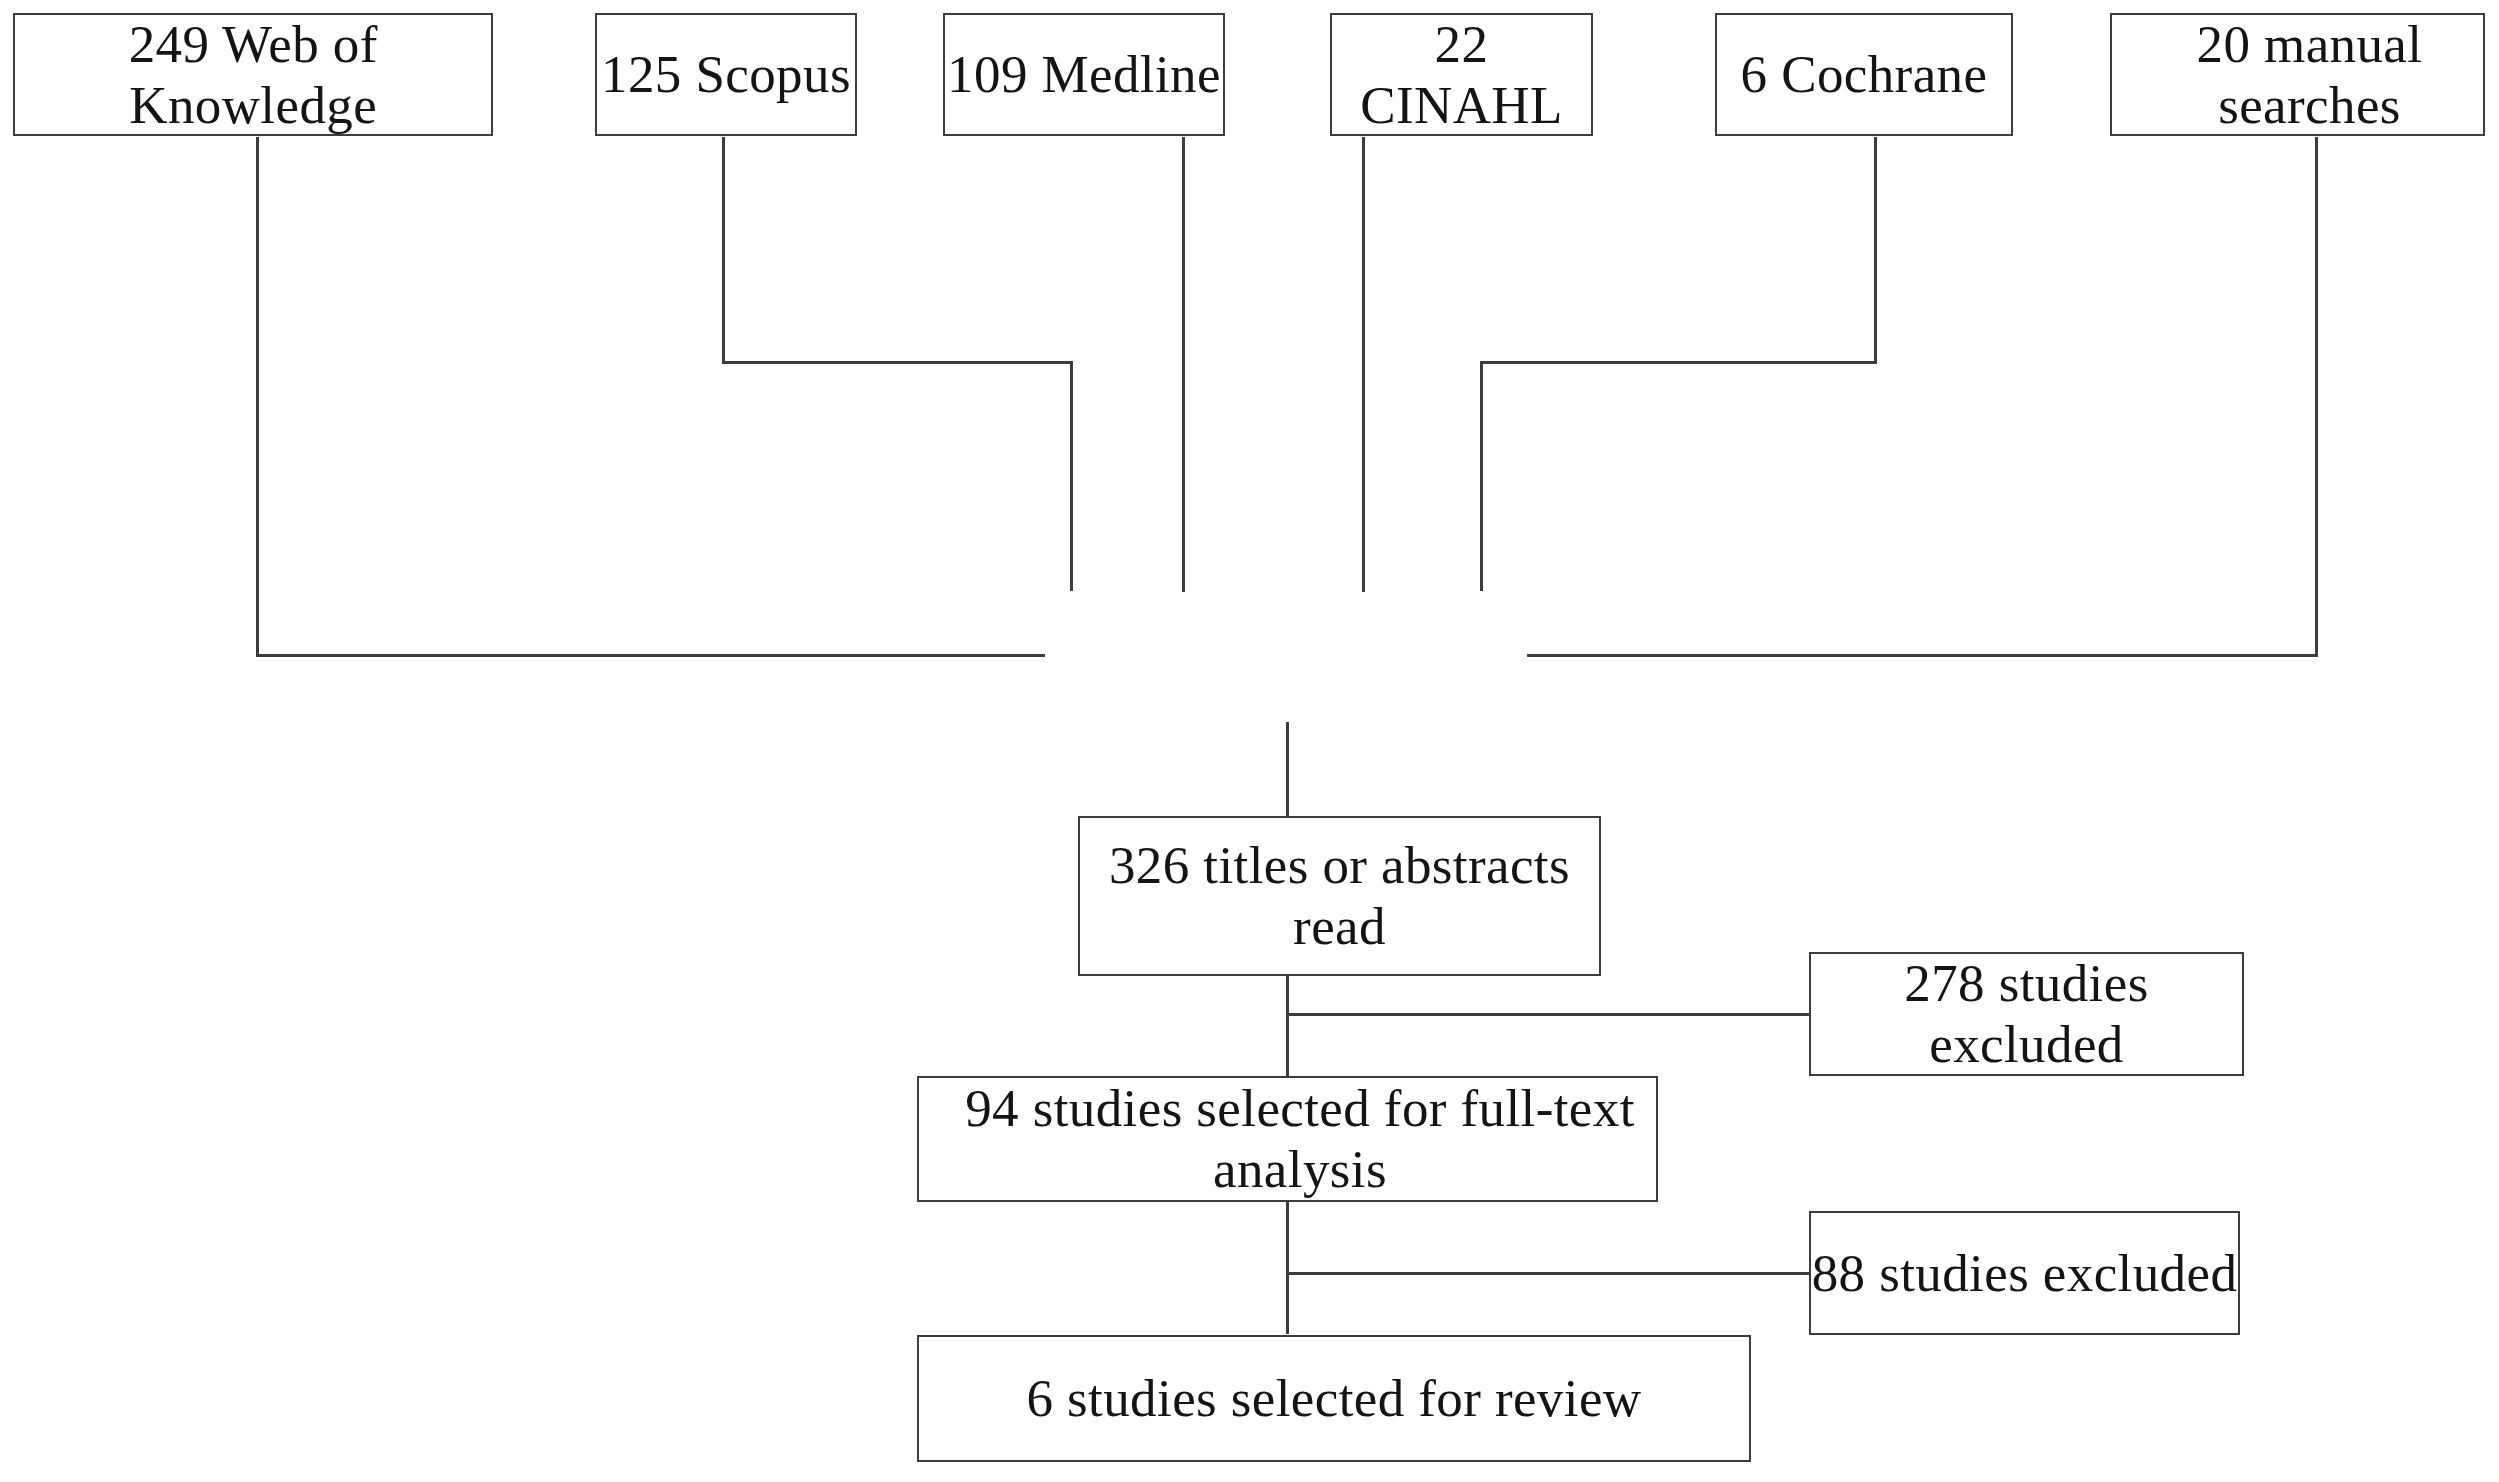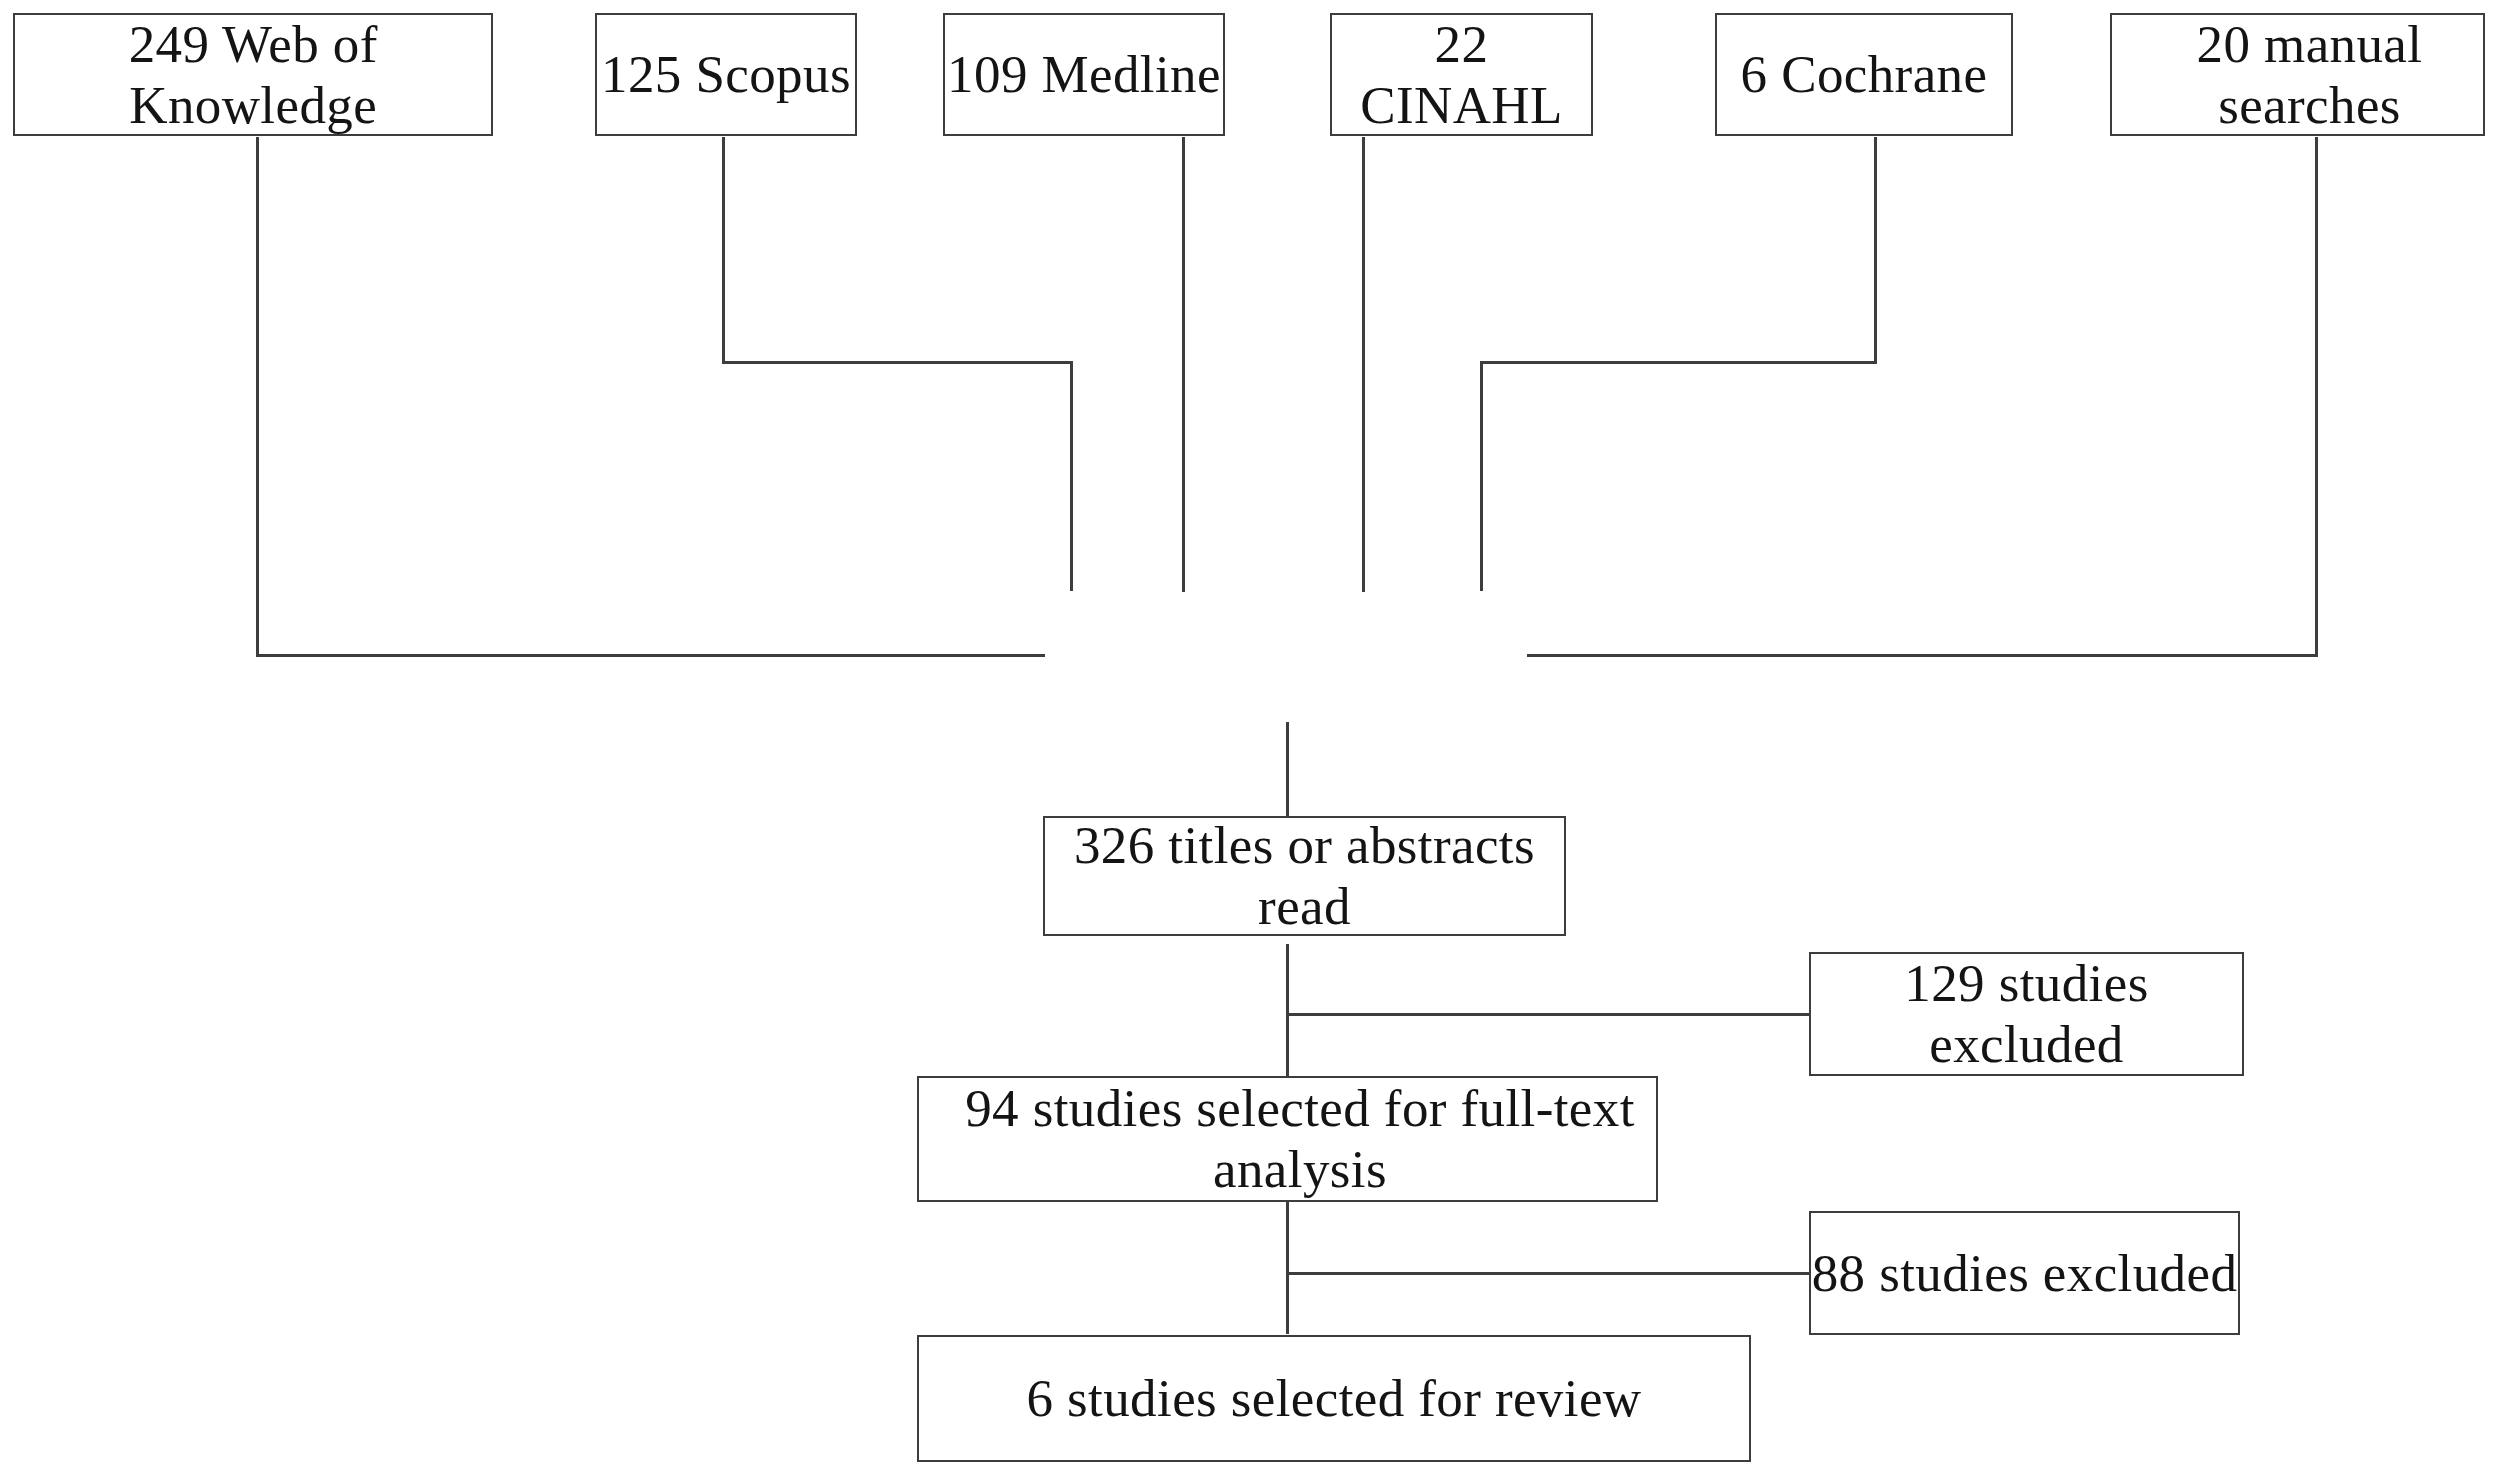--- a/index.html
+++ b/index.html
@@ -43,22 +43,22 @@
 
 <div id="canvas">
 
   <div class="box" style="left:13.2px; top:13.2px; width:480px; height:123px;">249 Web of Knowledge</div>
   <div class="box" style="left:595px; top:13.2px; width:262px; height:123px;">125 Scopus</div>
   <div class="box" style="left:943px; top:13.2px; width:282px; height:123px;">109 Medline</div>
   <div class="box" style="left:1330px; top:13.2px; width:263px; height:123px;">22 CINAHL</div>
   <div class="box" style="left:1715px; top:13.2px; width:298px; height:123px;">6 Cochrane</div>
   <div class="box" style="left:2110px; top:13.2px; width:375px; height:123px;padding-left:24px;">20 manual searches</div>
 
-  <div class="box" style="left:1043px; top:816px; width:523px; height:120px;">326 titles or abstracts read</div>
-  <div class="box" style="left:1809px; top:952px; width:435px; height:124px;">129 studies excluded</div>
+  <div class="box" style="left:1078px; top:816px; width:523px; height:160px;">326 titles or abstracts read</div>
+  <div class="box" style="left:1809px; top:952px; width:435px; height:124px;">278 studies excluded</div>
   <div class="box" style="left:917px; top:1076px; width:741px; height:126px;padding-left:25px;">94 studies selected for full-text analysis</div>
   <div class="box" style="left:1809px; top:1211px; width:431px; height:124px;">88 studies excluded</div>
   <div class="box" style="left:917px; top:1335px; width:834px; height:127px;">6 studies selected for review</div>
 
   <div class="v-line" style="left:256px; top:137px; height:520px;"></div>
   <div class="h-line" style="left:256px; top:654px; width:789px;"></div>
 
   <div class="v-line" style="left:722px; top:137px; height:227px;"></div>
   <div class="h-line" style="left:722px; top:361px; width:350px;"></div>
   <div class="v-line" style="left:1070px; top:361px; height:230px;"></div>

